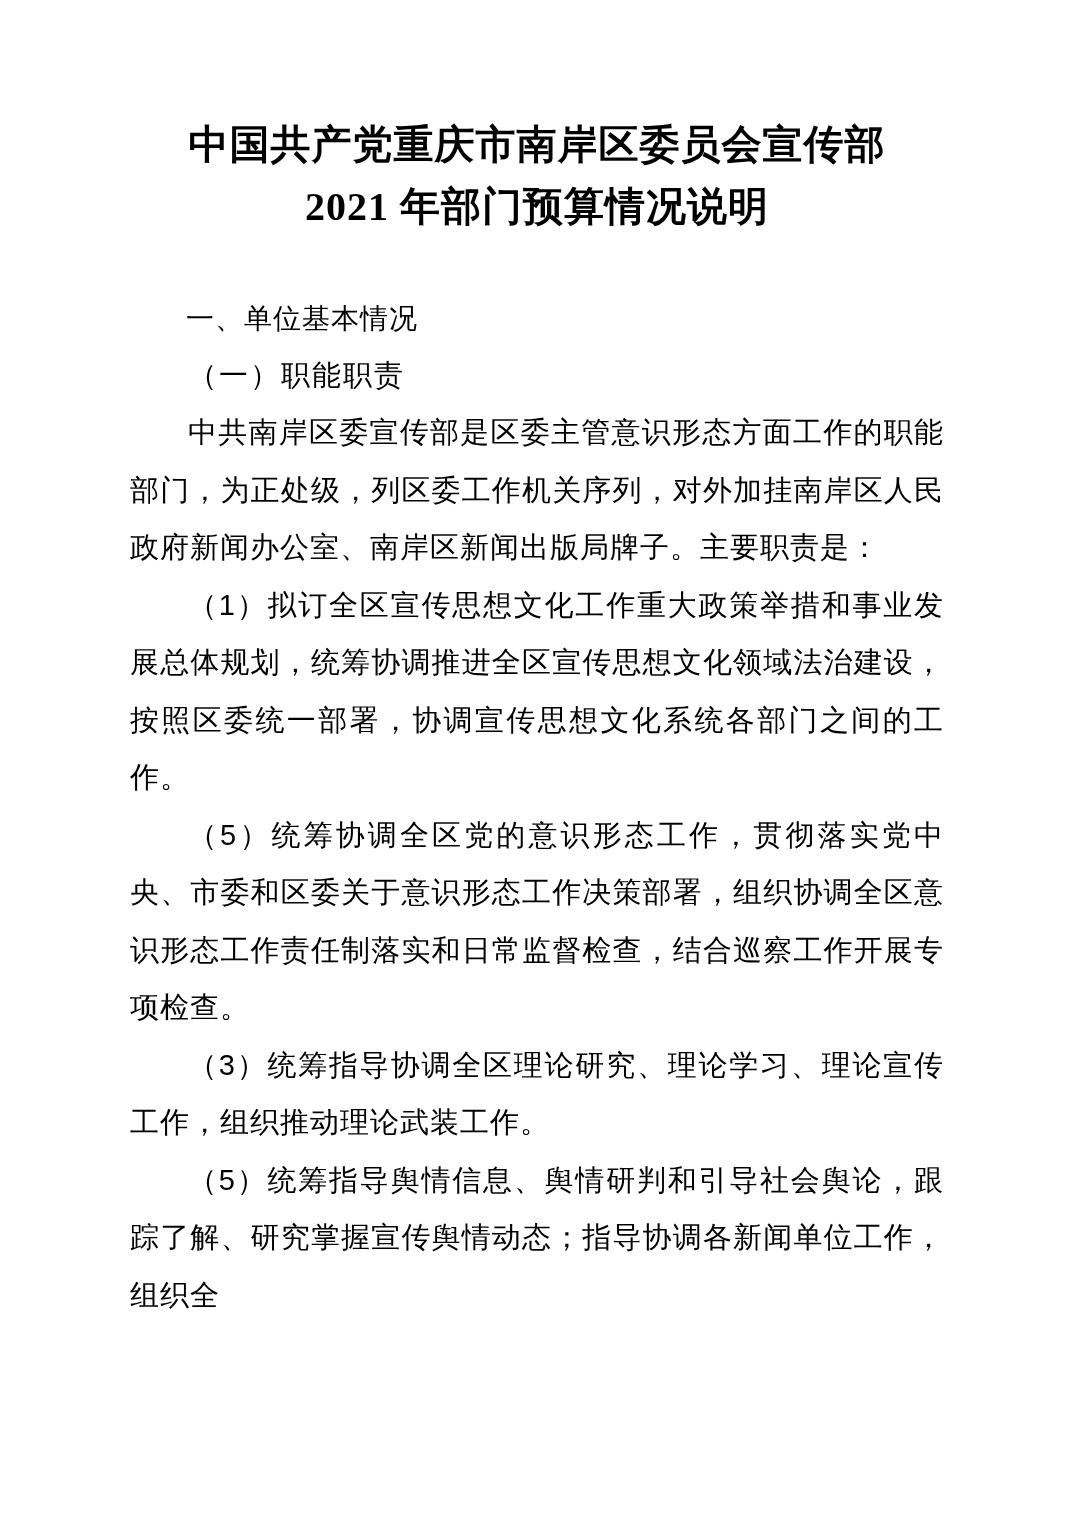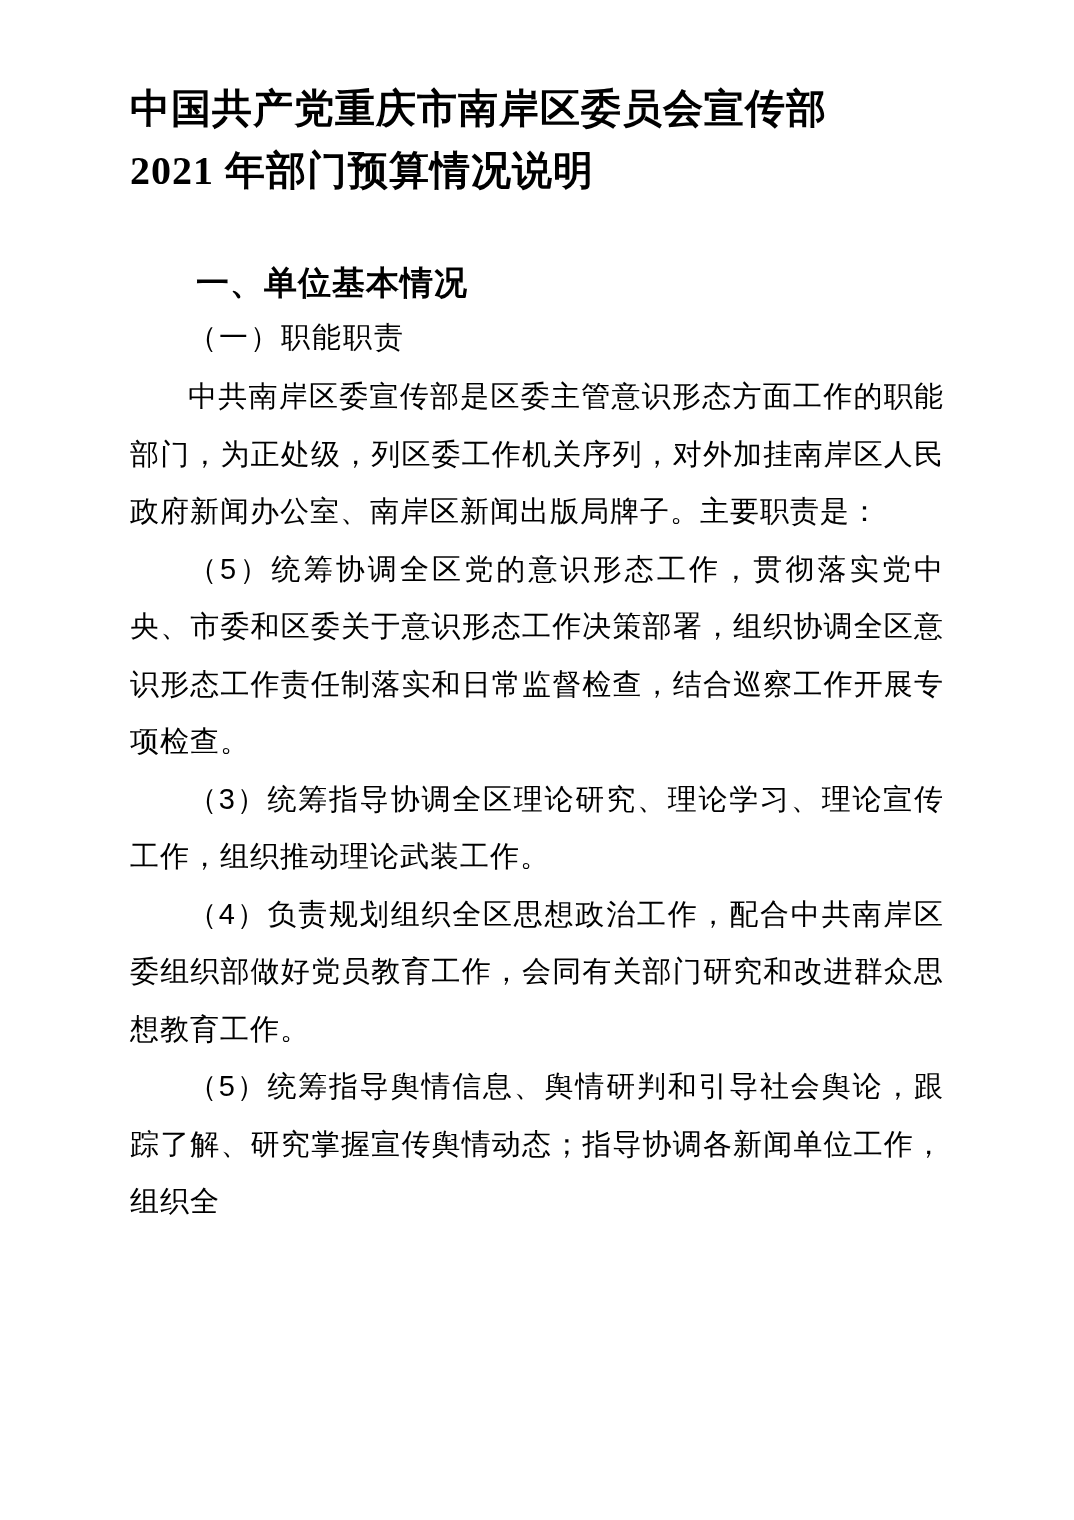--- a/index.html
+++ b/index.html
@@ -14,40 +14,41 @@
   .page {
     width: 1074px;
     height: 1520px;
     background: #ffffff;
     color: #000000;
     padding: 0 130px;
     font-family: "Liberation Serif", "DejaVu Serif", serif;
   }
 
   .doc-title {
-    margin-top: 78px;
+    margin-top: 114px;
+    text-align: center;
     font-family: "Liberation Serif", "DejaVu Serif", serif;
     font-weight: bold;
     font-size: 40px;
     line-height: 62px;
     letter-spacing: 1px;
   }
 
   .section-heading {
     margin-top: 52px;
     font-family: "Liberation Sans", "DejaVu Sans", sans-serif;
-    font-weight: bold;
-    font-size: 33px;
+    font-weight: normal;
+    font-size: 28px;
     line-height: 57px;
     text-indent: 2em;
     letter-spacing: 1px;
   }
 
   .subsection-heading {
-    font-family: Liberation Mono, monospace;
+    font-family: Liberation Sans, sans-serif;
     font-weight: normal;
     font-size: 29px;
     line-height: 57px;
     text-indent: 2em;
     letter-spacing: 2px;
   }
 
   .body-text p {
     font-family: Liberation Sans, sans-serif;
     font-size: 29px;
@@ -66,19 +67,19 @@
     <div>中国共产党重庆市南岸区委员会宣传部</div>
     <div>2021 年部门预算情况说明</div>
   </div>
 
   <div class="section-heading">一、单位基本情况</div>
 
   <div class="subsection-heading">（一）职能职责</div>
 
   <div class="body-text">
     <p>中共南岸区委宣传部是区委主管意识形态方面工作的职能部门，为正处级，列区委工作机关序列，对外加挂南岸区人民政府新闻办公室、南岸区新闻出版局牌子。主要职责是：</p>
+    <p>（1）拟订全区宣传思想文化工作重大政策举措和事业发展总体规划，统筹协调推进全区宣传思想文化领域法治建设，按照区委统一部署，协调宣传思想文化系统各部门之间的工作。</p>
     <p>（5）统筹协调全区党的意识形态工作，贯彻落实党中央、市委和区委关于意识形态工作决策部署，组织协调全区意识形态工作责任制落实和日常监督检查，结合巡察工作开展专项检查。</p>
     <p>（3）统筹指导协调全区理论研究、理论学习、理论宣传工作，组织推动理论武装工作。</p>
-    <p>（4）负责规划组织全区思想政治工作，配合中共南岸区委组织部做好党员教育工作，会同有关部门研究和改进群众思想教育工作。</p>
     <p>（5）统筹指导舆情信息、舆情研判和引导社会舆论，跟踪了解、研究掌握宣传舆情动态；指导协调各新闻单位工作，组织全</p>
   </div>
 
 </div>
 
 </body></html>

